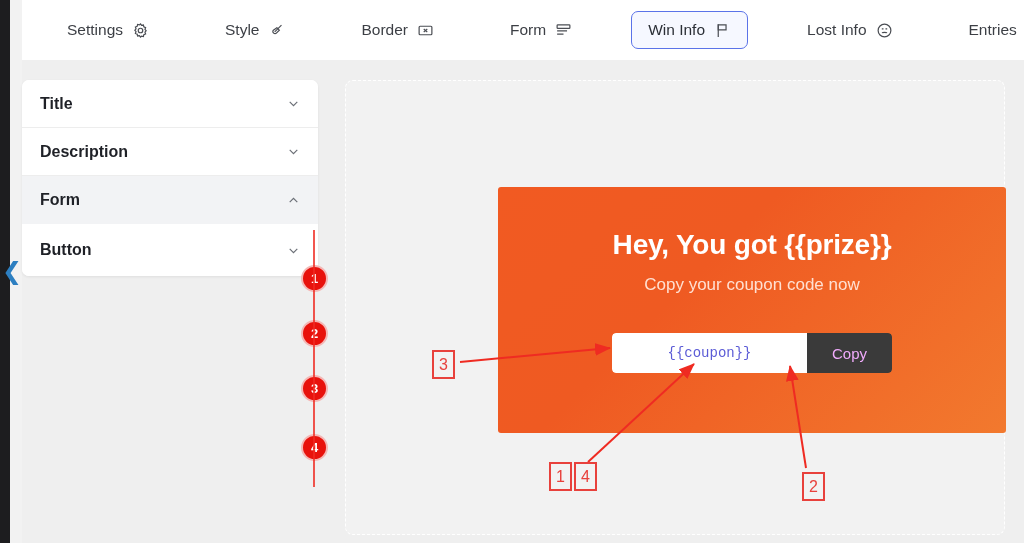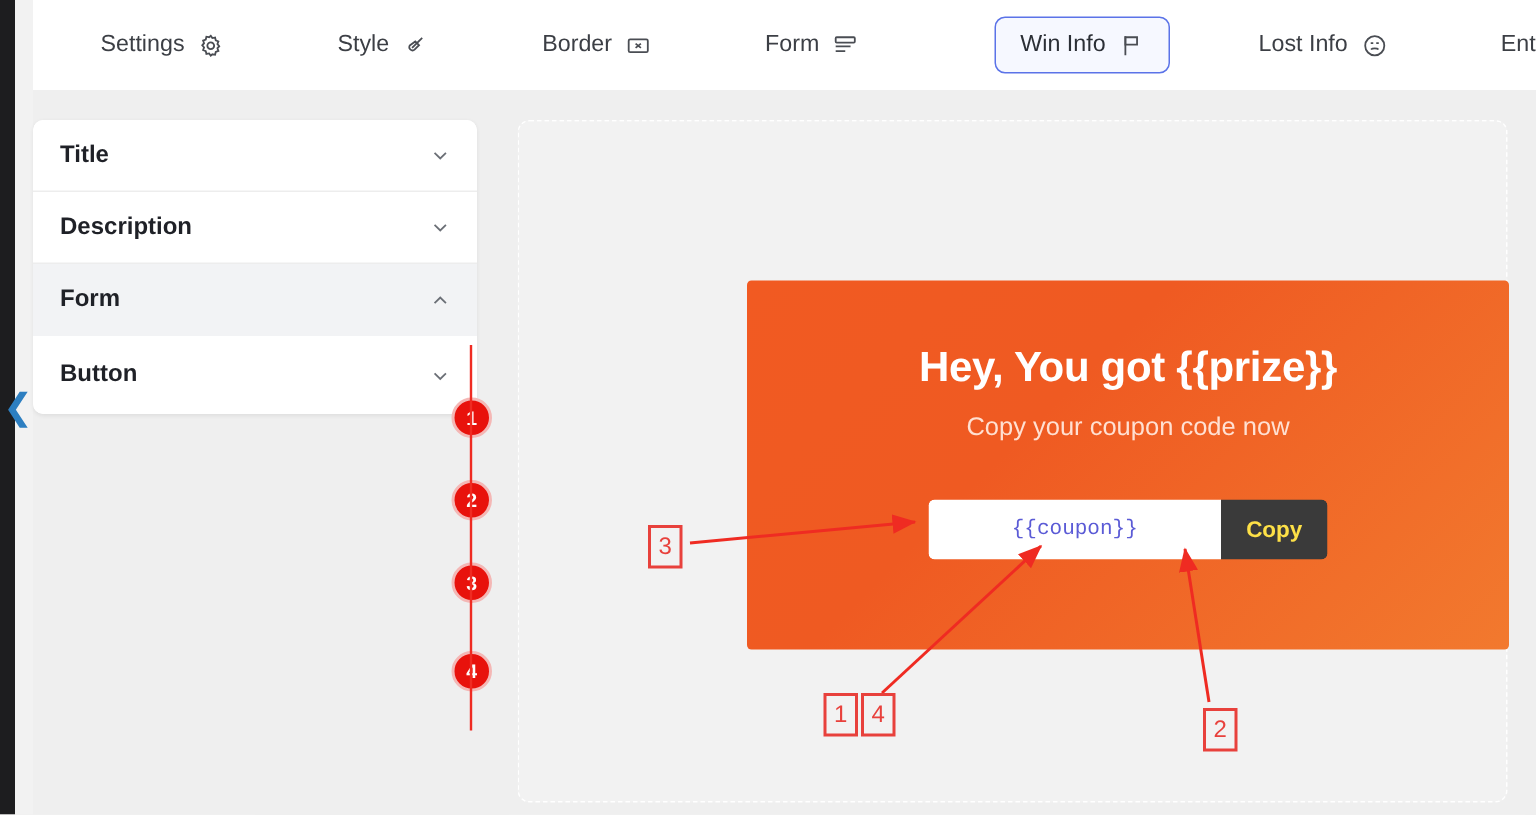--- a/index.html
+++ b/index.html
@@ -43,21 +43,20 @@
     color: #3c3f45;
     cursor: pointer;
     margin-right: 14px;
     border: 1.6px solid transparent;
     white-space: nowrap;
   }
   .tab.active {
     border-color: #5b73e8;
     background: #f6f8ff;
     color: #2b2f36;
-    margin-left: 32px;
   }
   .tab .ticon {
     display: inline-flex; align-items: center; justify-content: center;
     width: 17px; height: 17px; flex: none;
   }
   .tab .ticon svg { display: block; }
 
   
   .sidebar {
     position: absolute; left: 22px; top: 80px;
@@ -156,28 +155,27 @@
   .coupon-field {
     width: 195px;
     background: #ffffff;
     display: flex; align-items: center; justify-content: center;
     font-family: "Liberation Mono", monospace;
     font-size: 14px;
     color: #5b5bd6;
     border-radius: 4px 0 0 4px;
   }
   .copy-btn {
-    width: 71px;
+    width: 85px;
     background: #3a3a3a;
-    color: #fde047;
+    color: #f0abfc;
     font-size: 15px;
     display: flex; align-items: center; justify-content: center;
     border-radius: 0 4px 4px 0;
     cursor: pointer;
-    font-weight: bold;
   }
 
   
   .anno { position: absolute; left: 0; top: 0; width: 1024px; height: 543px; pointer-events: none; }
   .numbox {
     position: absolute;
     width: 23px; height: 29px;
     border: 2px solid #e8413c;
     color: #e8413c;
     font-size: 16px;

